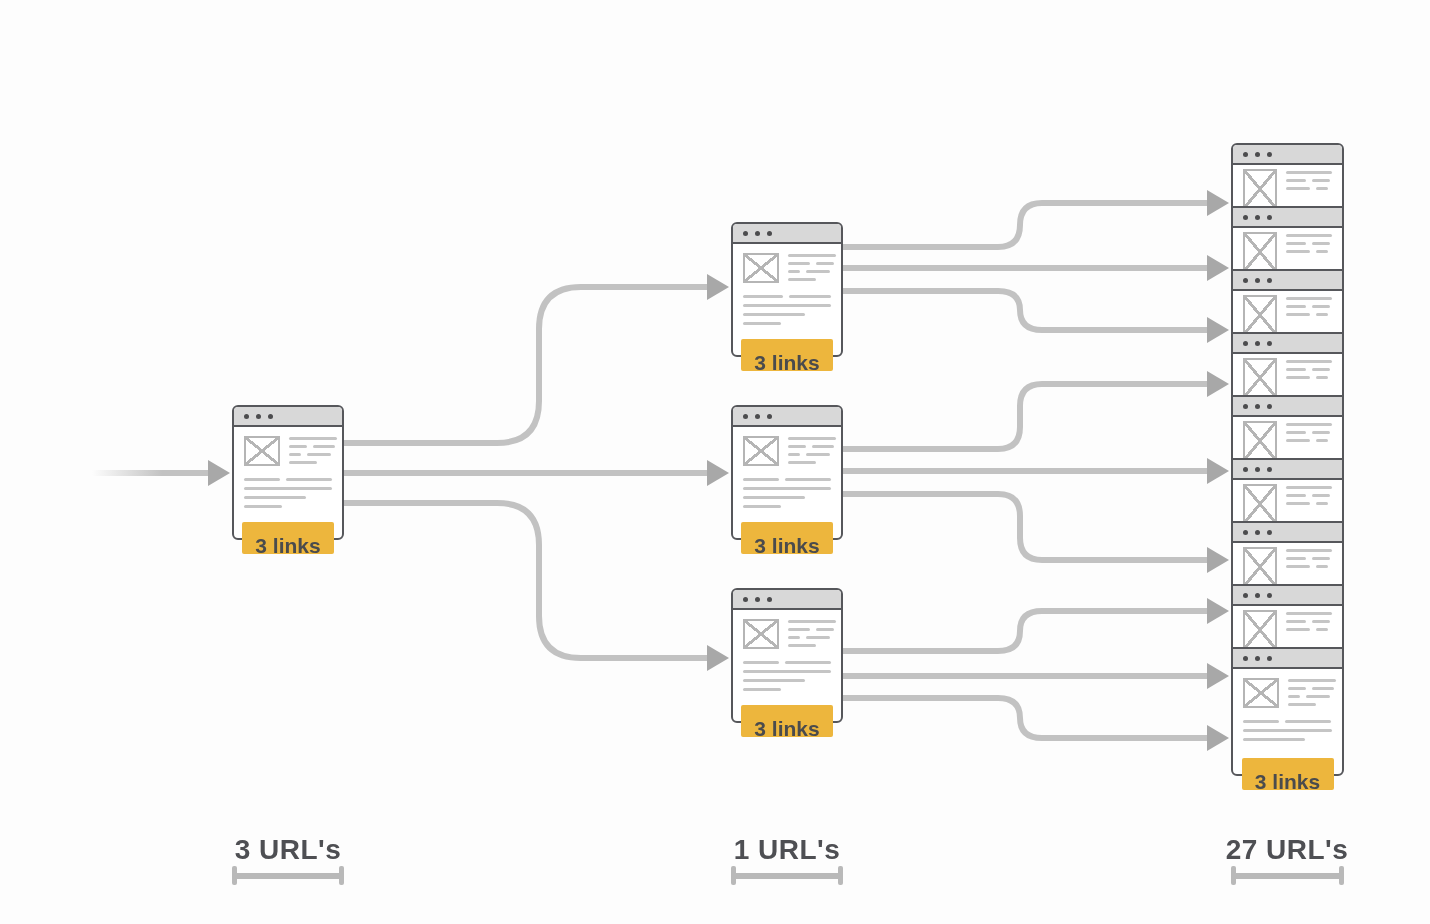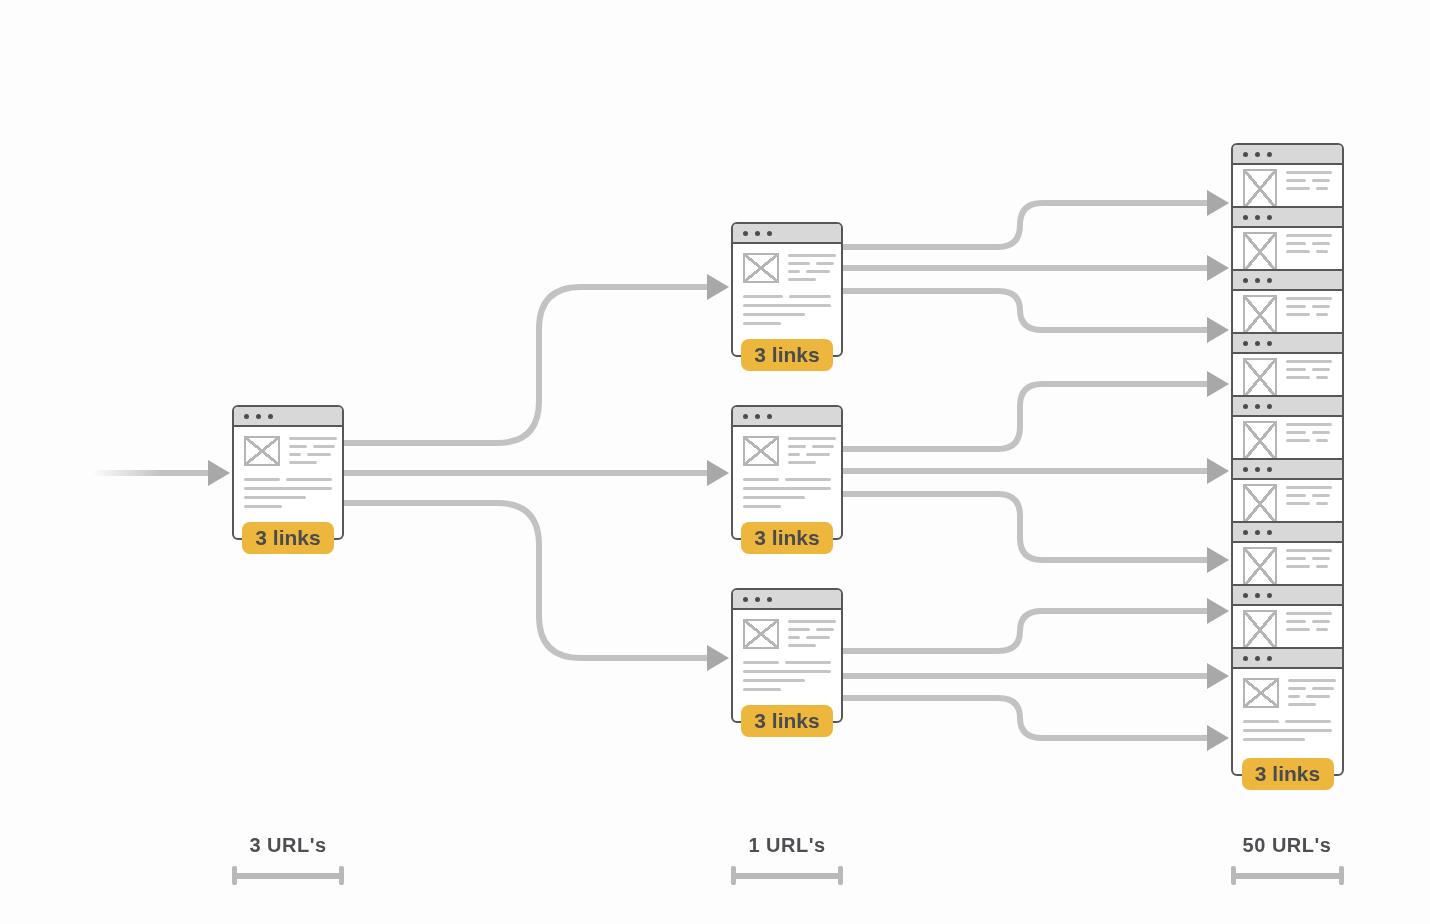--- a/index.html
+++ b/index.html
@@ -56,26 +56,26 @@
   }
   .lines{flex:1;padding-top:1px;}
   .lrow{display:flex;gap:6px;margin-bottom:5px;}
   .ln{height:3px;border-radius:2px;background:var(--ph);}
   .para .lrow{margin-bottom:6px;}
 
   .badge{
     position:absolute;
     left:50%;bottom:-16px;transform:translateX(-50%);
     min-width:92px;height:32px;line-height:32px;
-    padding:0 10px;
+    padding:8px 10px;
     background:var(--badge);
     color:var(--badge-text);
     font-size:21px;font-weight:bold;
     text-align:center;
-    border-radius:8px;
+    border-radius:2px;
     white-space:nowrap;
     z-index:3;
   }
 
   
   .stack{
     position:absolute;left:1231px;top:143px;
     width:113px;
     background:#fff;
     border:2px solid var(--border);
@@ -92,21 +92,21 @@
   .unit-body .img-ph{width:34px;height:40px;}
   .unit-body .lines{padding-top:2px;}
   .full-body{padding:9px 10px 0 10px;height:105px;}
 
   
   .col-label{
     position:absolute;
     width:150px;top:834px;
     text-align:center;
     color:var(--label);
-    font-size:20px;font-weight:bold;
+    font-size:28px;font-weight:bold;
     letter-spacing:0.5px;
     z-index:2;
   }
   .measure{position:absolute;top:866px;height:19px;z-index:2;}
   .measure .mbar{
     position:absolute;left:2px;right:2px;top:6.5px;height:6px;
     background:var(--measure);border-radius:3px;
   }
   .measure .mcap{
     position:absolute;top:0;width:5px;height:19px;
@@ -605,20 +605,20 @@
       <span class="mcap right"></span>
   </div>
 
   <div class="col-label" style="left:712px;">1 URL's</div>
   <div class="measure" style="left:731px;width:112px;">
     <span class="mcap left"></span>
       <span class="mbar"></span>
       <span class="mcap right"></span>
   </div>
 
-  <div class="col-label" style="left:1212px;">50 URL's</div>
+  <div class="col-label" style="left:1212px;">27 URL's</div>
   <div class="measure" style="left:1231px;width:113px;">
     <span class="mcap left"></span>
       <span class="mbar"></span>
       <span class="mcap right"></span>
   </div>
 
 </div>
 
 </body></html>

